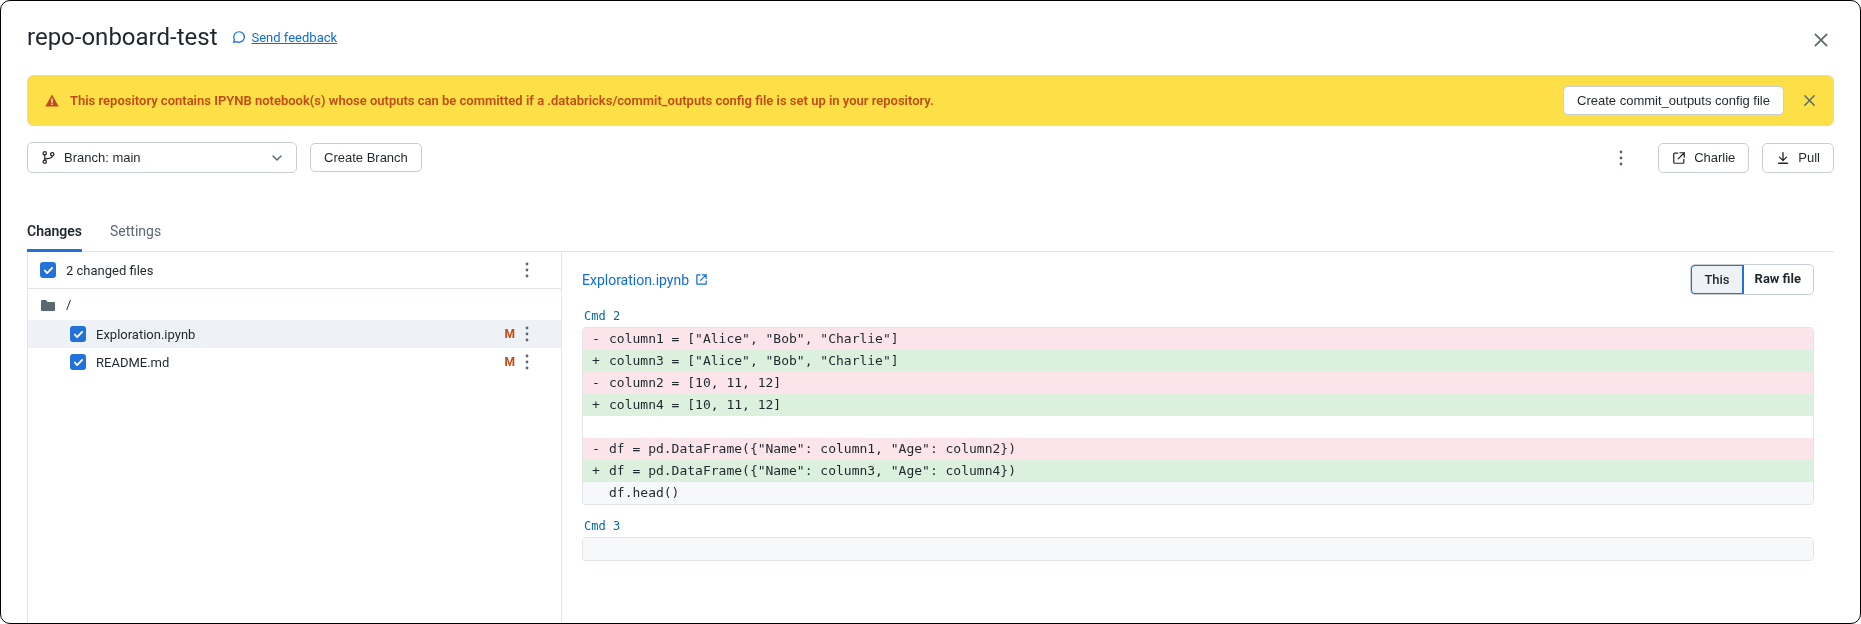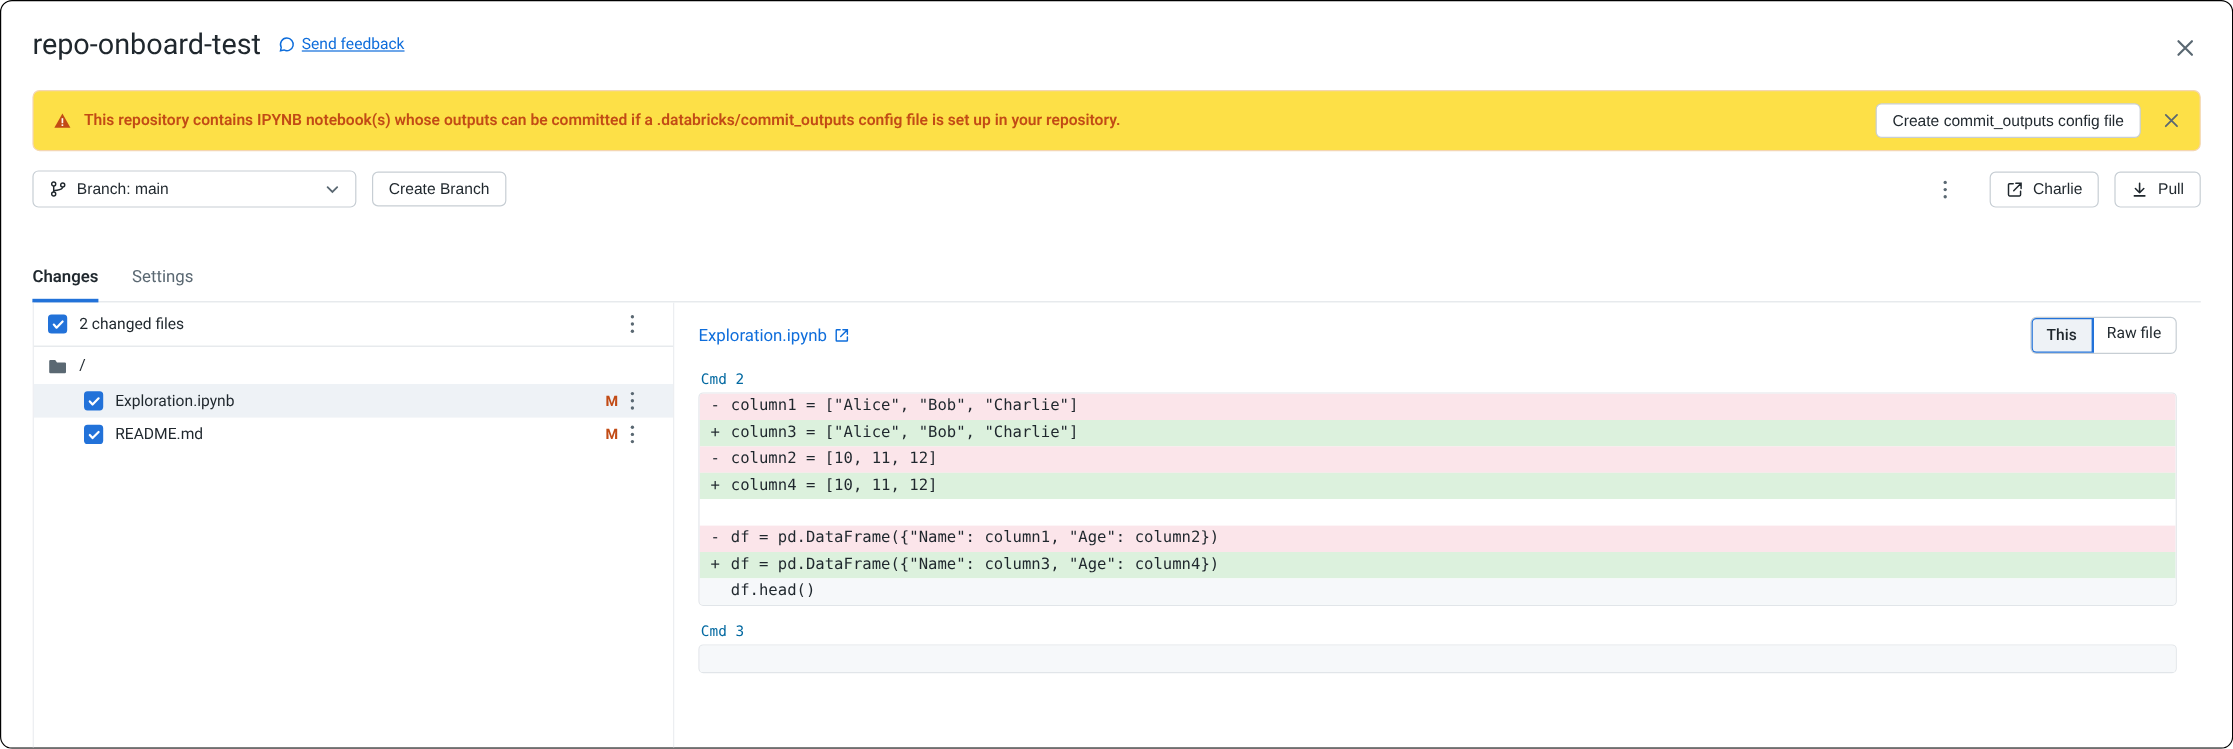--- a/index.html
+++ b/index.html
@@ -173,21 +173,21 @@
     overflow: hidden;
   }
   .main-head {
     display: flex; align-items: center; gap: 12px;
   }
   .main-head .spacer { flex: 1; }
   .file-link { color: #0e6ddb; display: inline-flex; align-items: center; gap: 6px; font-size: 14px;}
   .seg {
     display: inline-flex; border: 1px solid #c7ced4; border-radius: 5px; overflow: hidden;
   }
-  .seg > div { padding: 6px 12px; font-size: 13px; cursor: pointer;}
+  .seg > div { padding: 6px 12px; font-size: 13px; cursor: pointer; font-weight: bold;}
   .seg > div.active { background: #eef2f6; border: 2px solid #2272d9; margin:-1px; border-radius:5px 0 0 5px; font-weight: 500;}
   .cmd-label {
     font-family: ui-monospace, SFMono-Regular, Menlo, Consolas, monospace;
     font-size: 12px; color: #0369a1; margin: 14px 0 4px 2px;
   }
   .diff-block {
     border: 1px solid #e1e5e9; border-radius: 4px;
     font-family: ui-monospace, SFMono-Regular, Menlo, Consolas, monospace;
     font-size: 13px; line-height: 22px;
     overflow: hidden;

